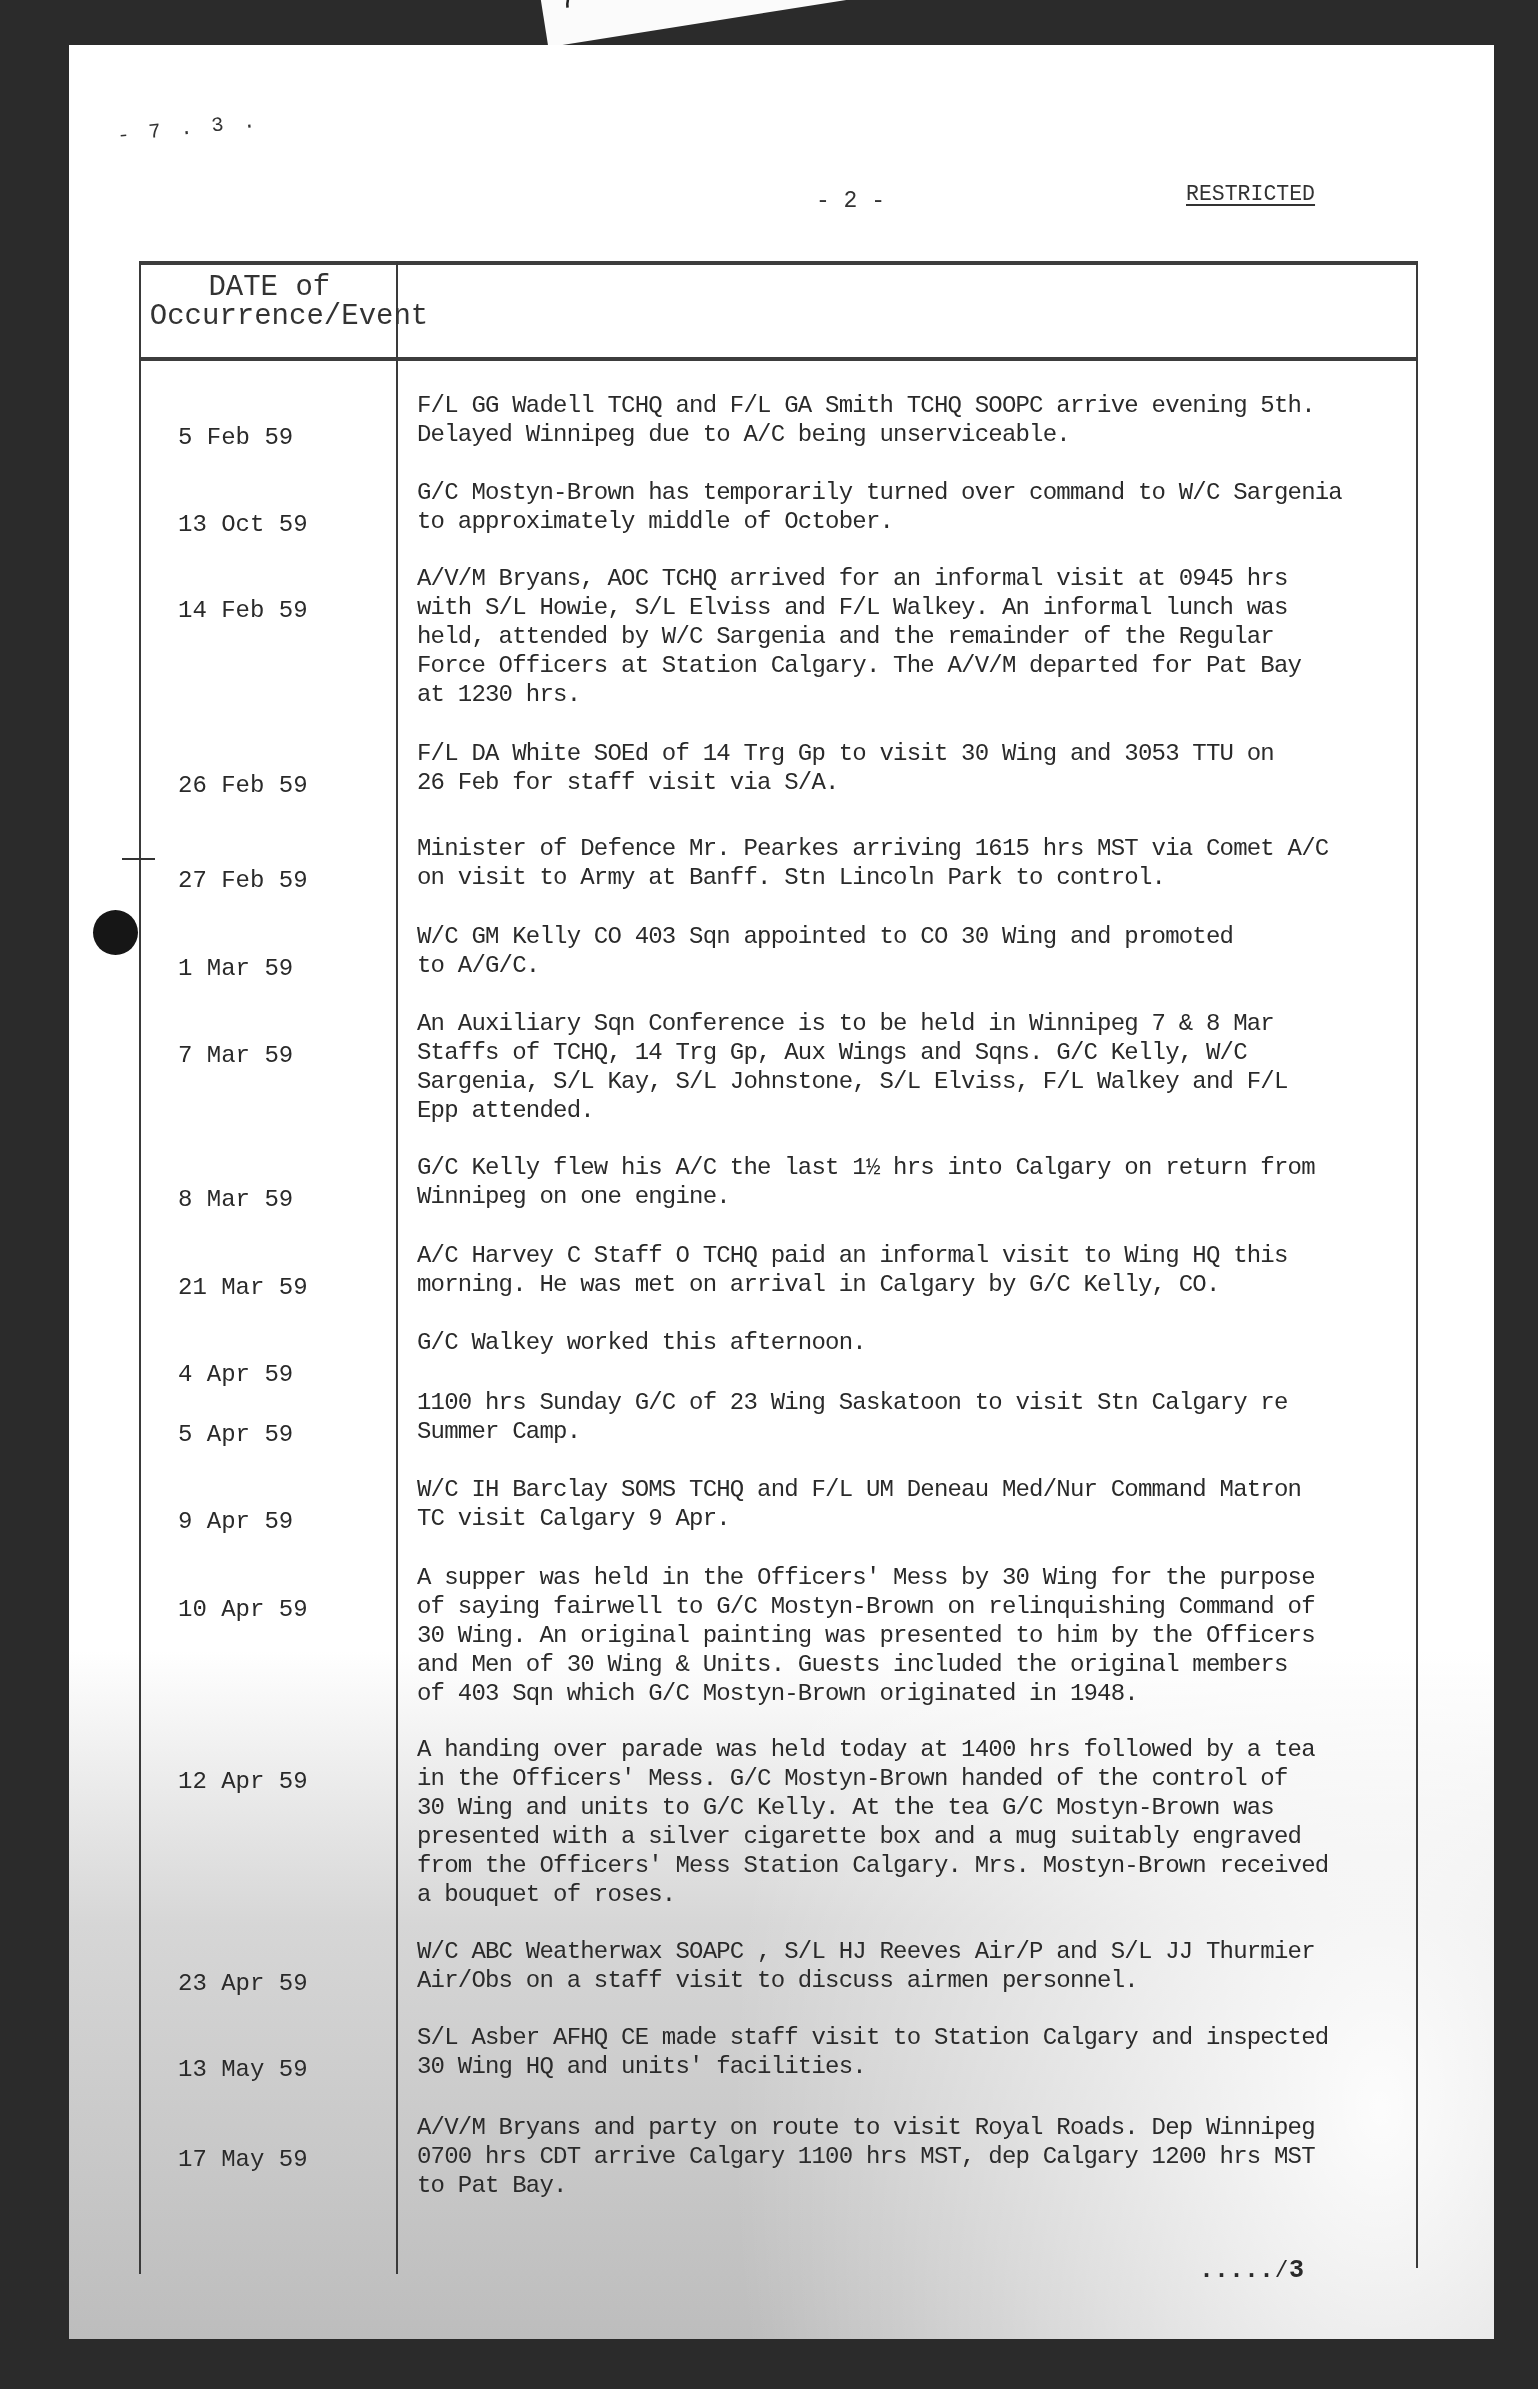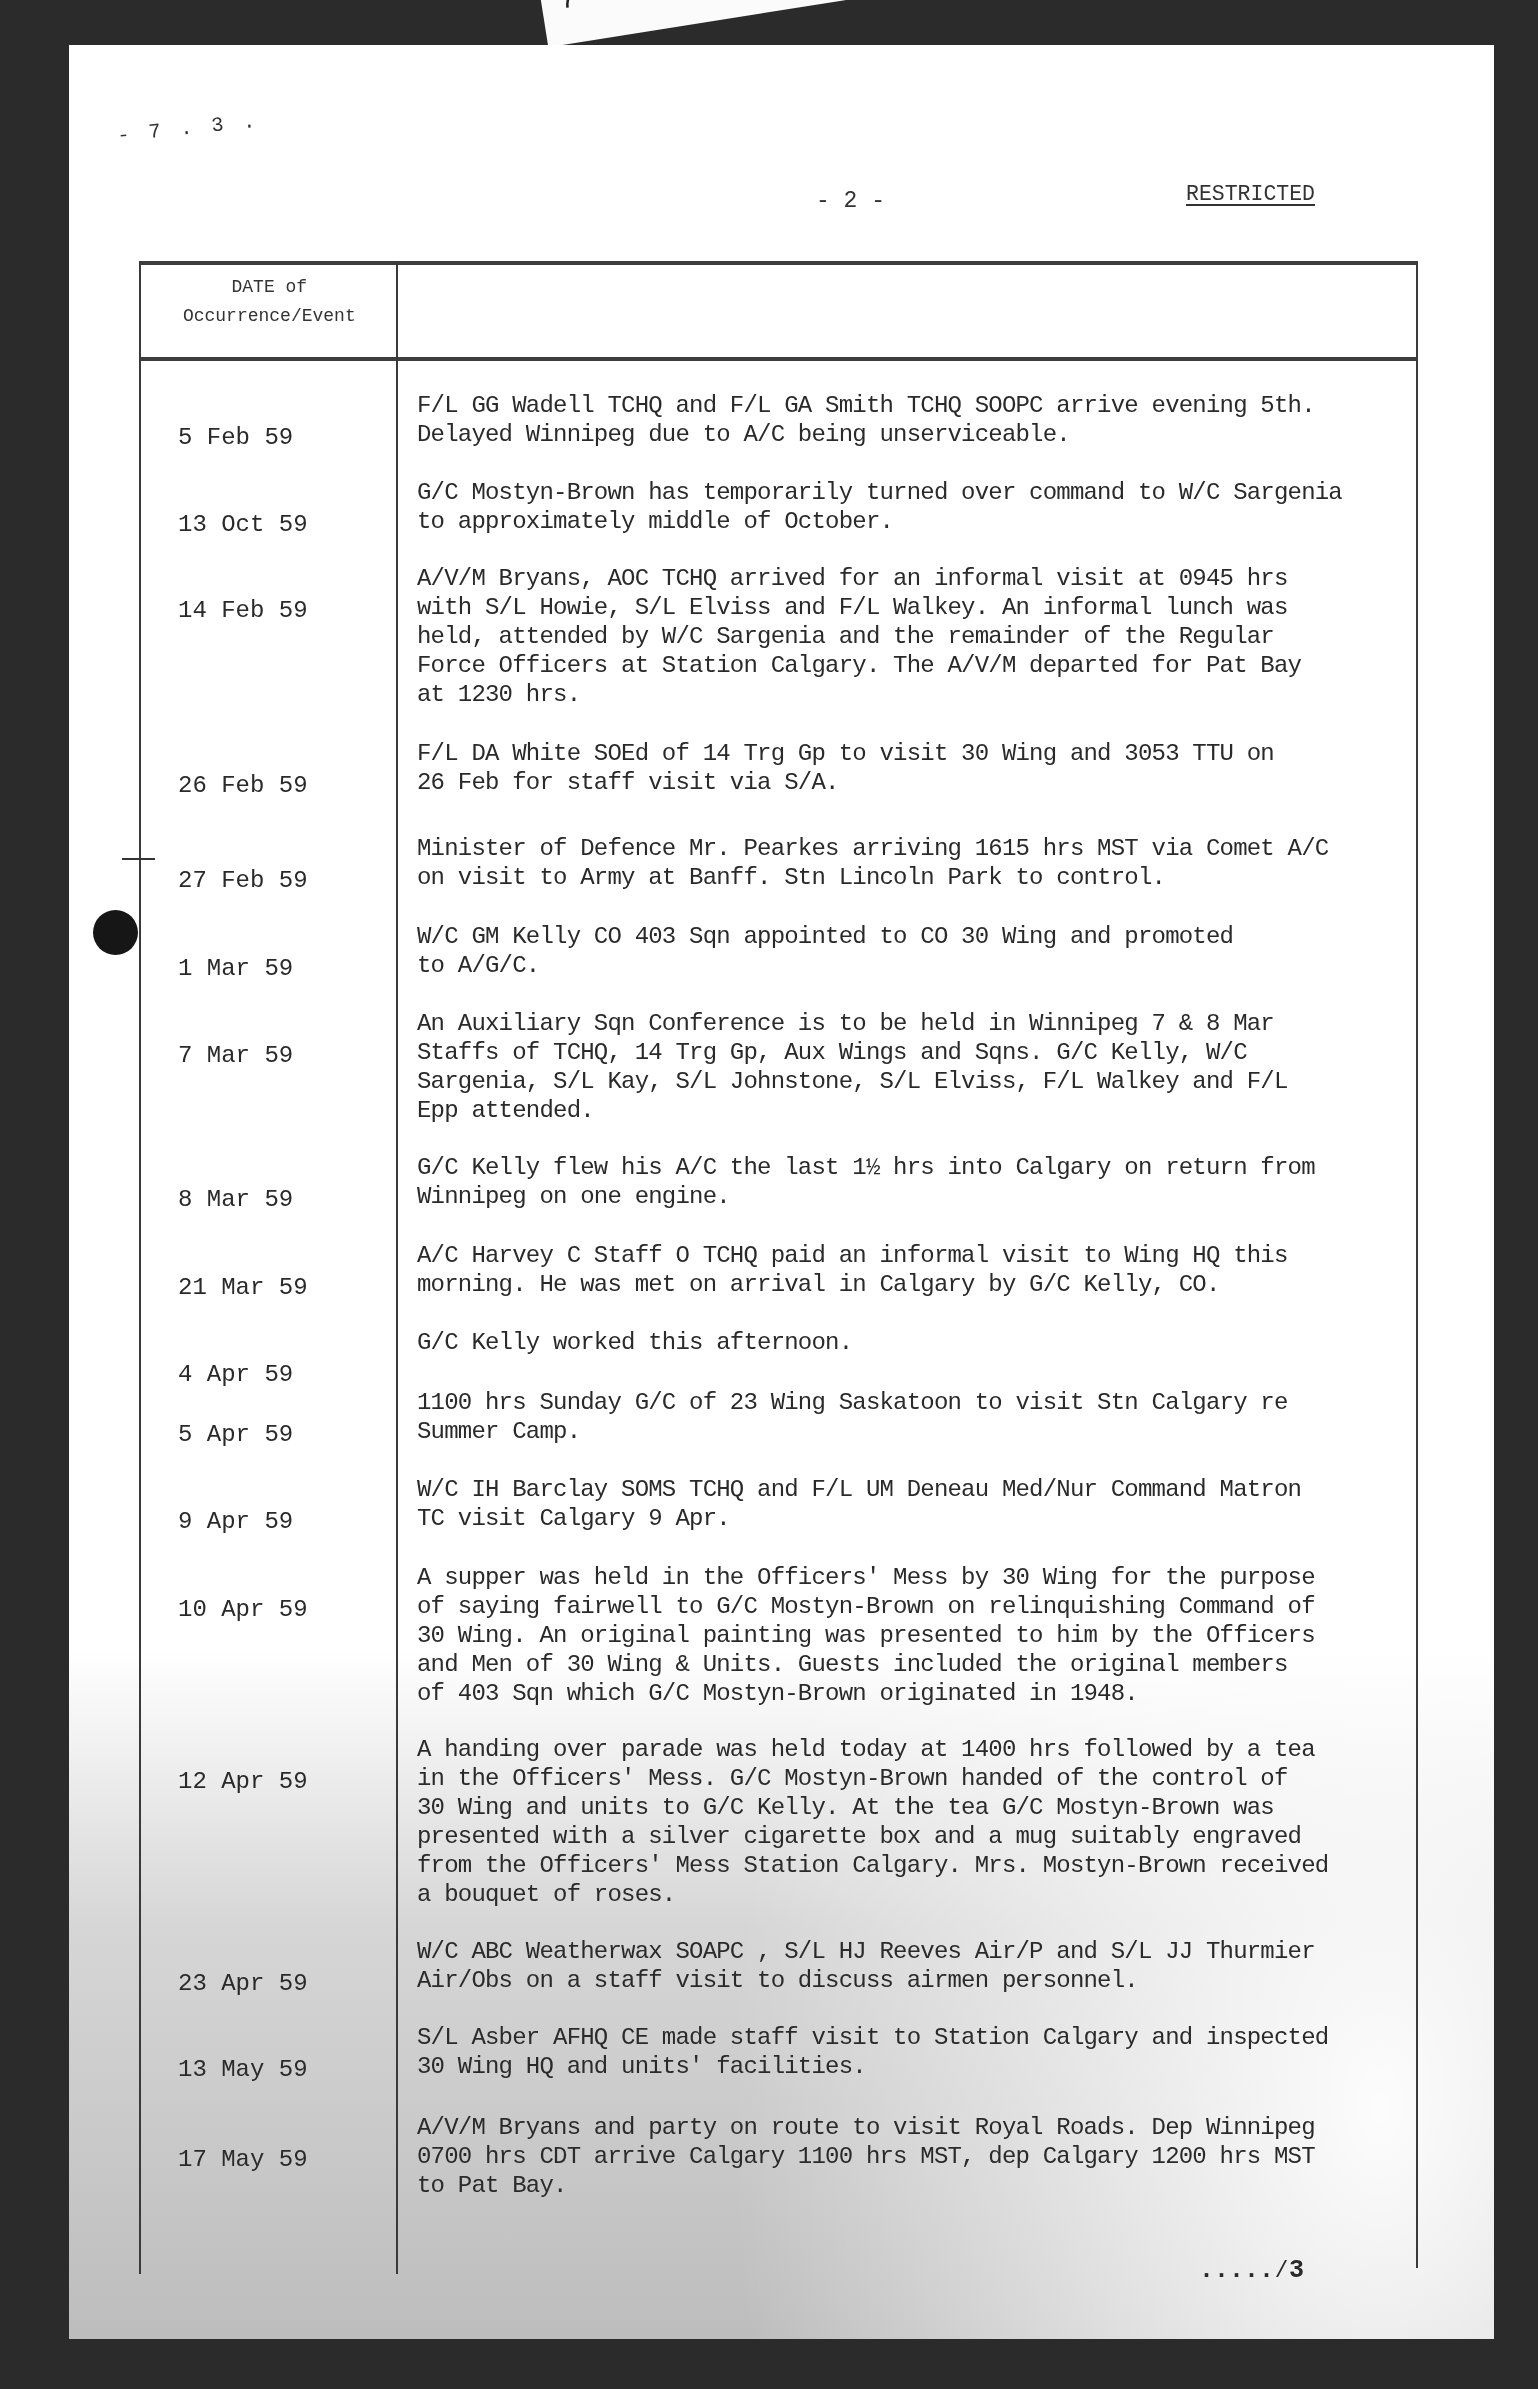--- a/index.html
+++ b/index.html
@@ -42,21 +42,21 @@
     position: absolute; left: 139px; top: 261px; width: 1278px; height: 2019px;
   }
   .hline {
     position: absolute; left: 0; width: 1278px; height: 3.6px; background: #3d3d3d;
   }
   .vline {
     position: absolute; top: 0; width: 1.8px; background: #3a3a3a;
   }
   .header-date {
     position: absolute; left: 10.8px; top: 12px; width: 239px; text-align: center;
-    font-size: 18px; line-height: 29px; color: #333;
+    font-size: 29px; line-height: 29px; color: #333;
   }
   .header-narr {
     position: absolute; left: 257px; top: 29px; width: 1021px; text-align: center;
     font-size: 21.5px; color: #333;
   }
   .entry { position: absolute; left: 0; width: 1278px; }
   .entry .date {
     position: absolute; left: 39px; top: 0; font-size: 24px; line-height: 29px; white-space: nowrap; margin-top: 32px;
   }
   .entry .text {
@@ -146,21 +146,21 @@
     <span class="text">G/C Kelly flew his A/C the last 1½ hrs into Calgary on return from
 Winnipeg on one engine.</span>
   </div>
   <div class="entry" style="top:980px;">
     <span class="date">21 Mar 59</span>
     <span class="text">A/C Harvey C Staff O TCHQ paid an informal visit to Wing HQ this
 morning.  He was met on arrival in Calgary by G/C Kelly, CO.</span>
   </div>
   <div class="entry" style="top:1067px;">
     <span class="date">4 Apr 59</span>
-    <span class="text">G/C Kelly worked this afternoon.</span>
+    <span class="text">G/C Walkey worked this afternoon.</span>
   </div>
   <div class="entry" style="top:1127px;">
     <span class="date">5 Apr 59</span>
     <span class="text">1100 hrs Sunday G/C of 23 Wing Saskatoon to visit Stn Calgary re
 Summer Camp.</span>
   </div>
   <div class="entry" style="top:1214px;">
     <span class="date">9 Apr 59</span>
     <span class="text">W/C IH Barclay SOMS TCHQ and F/L UM Deneau Med/Nur Command Matron
 TC visit Calgary 9 Apr.</span>

